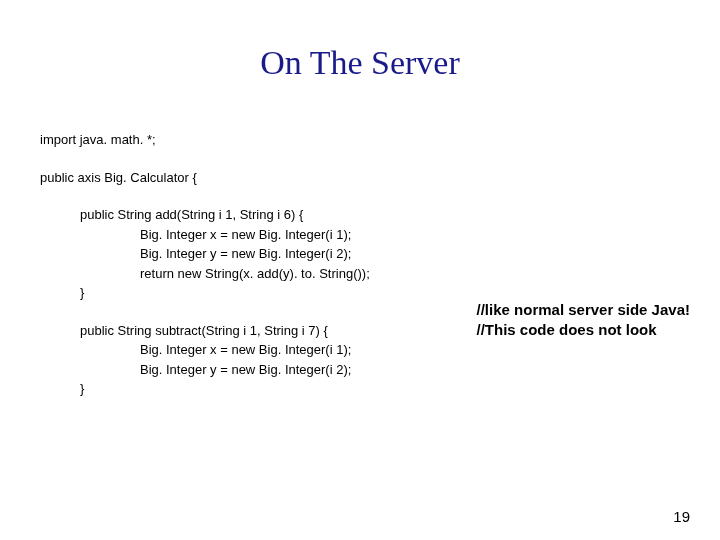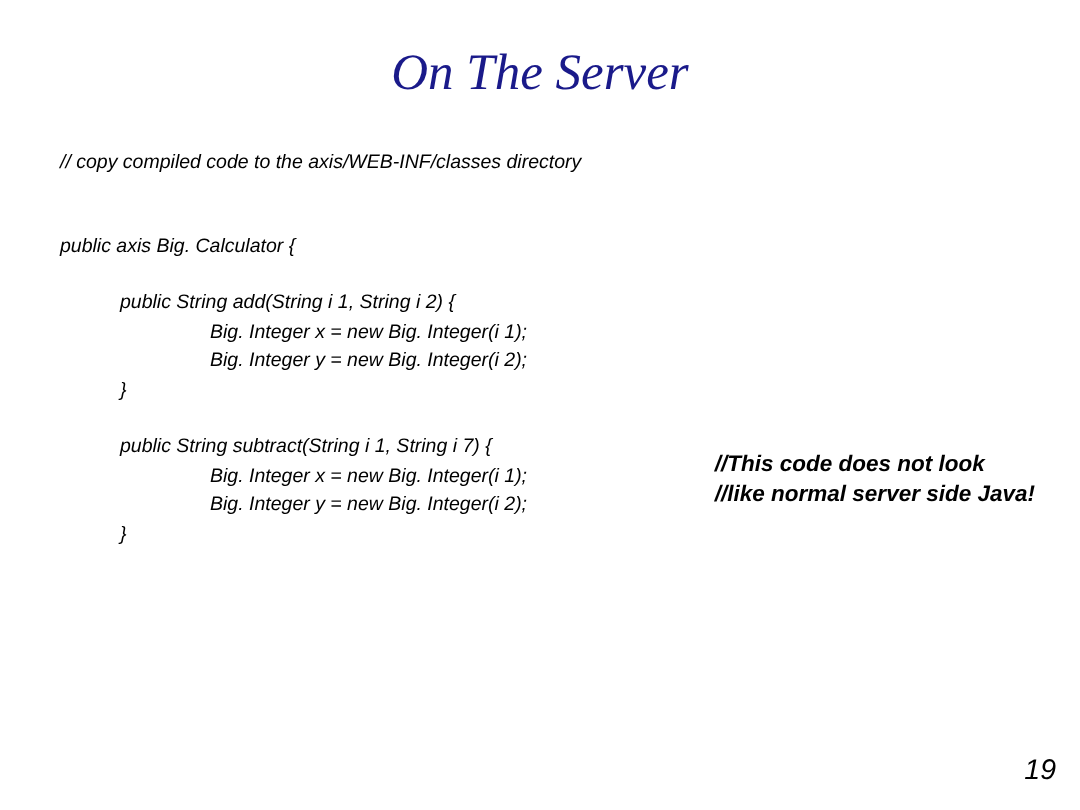--- a/index.html
+++ b/index.html
@@ -11,23 +11,22 @@
       width: 720px;
       height: 540px;
       background: #ffffff;
       font-family: Arial, Helvetica, sans-serif;
       position: relative;
       overflow: hidden;
     }
     .slide {
       width: 100%;
       height: 100%;
-      padding: 20px 40px;
+      padding: 34px 40px;
       position: relative;
-      font-style: italic;
     }
     .title {
       text-align: center;
       color: #1a1a8a;
       font-size: 34px;
       font-weight: normal;
       font-family: 'Times New Roman', Times, serif;
       margin-top: 10px;
       margin-bottom: 30px;
     }
@@ -54,50 +53,51 @@
       right: 30px;
       top: 300px;
       color: #000000;
       font-size: 15px;
       font-weight: bold;
       line-height: 1.3;
     }
     .page-number {
       position: absolute;
       bottom: 15px;
-      right: 16px;
+      right: 30px;
       color: #000000;
-      font-size: 19px;
+      font-size: 15px;
     }
   </style>
 </head>
 <body>
 
 <div class="slide">
   <h1 class="title">On The Server</h1>
 
   <div class="code-block">
-    <div class="code-line">// copy compiled code to the axis/WEB-INF/classes directory</div>
     <div class="spacer"></div>
+    <div class="code-line">import java. math. *;</div>
     <div class="spacer"></div>
     <div class="code-line">public axis Big. Calculator {</div>
     <div class="spacer"></div>
 
-    <div class="code-line indent1">public String add(String i 1, String i 2) {</div>
+    <div class="code-line indent1">public String add(String i 1, String i 6) {</div>
     <div class="code-line indent2">Big. Integer x = new Big. Integer(i 1);</div>
     <div class="code-line indent2">Big. Integer y = new Big. Integer(i 2);</div>
+    <div class="code-line indent2">return new String(x. add(y). to. String());</div>
     <div class="code-line indent1">}</div>
 
     <div class="spacer"></div>
 
     <div class="code-line indent1">public String subtract(String i 1, String i 7) {</div>
     <div class="code-line indent2">Big. Integer x = new Big. Integer(i 1);</div>
     <div class="code-line indent2">Big. Integer y = new Big. Integer(i 2);</div>
     <div class="code-line indent1">}</div>
   </div>
 
   <div class="annotation">
+    <div>//like normal server side Java!</div>
     <div>//This code does not look</div>
-    <div>//like normal server side Java!</div>
   </div>
 
   <div class="page-number">19</div>
 </div>
 
 </body></html>

